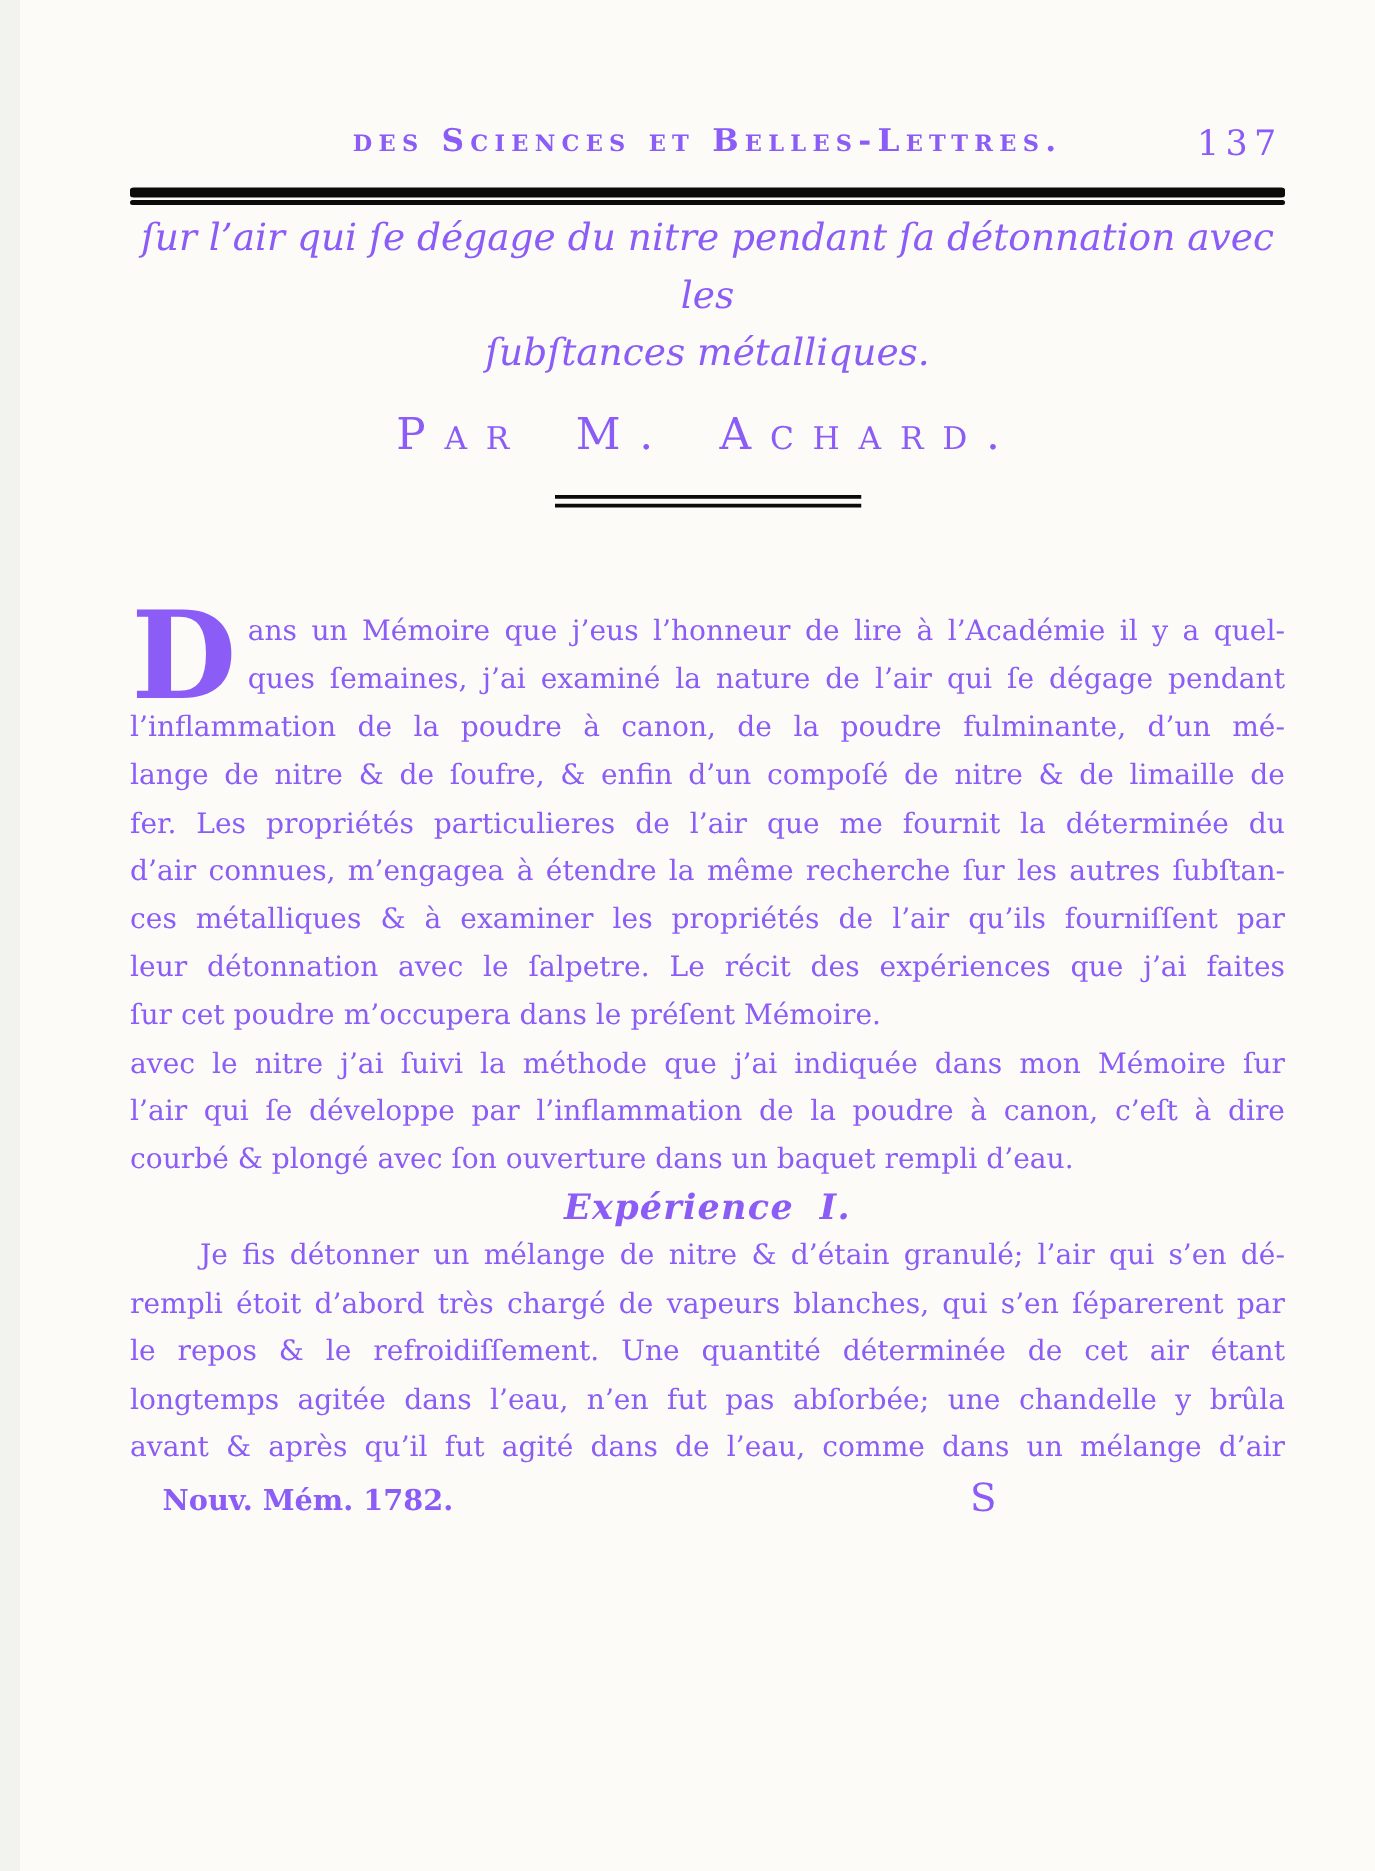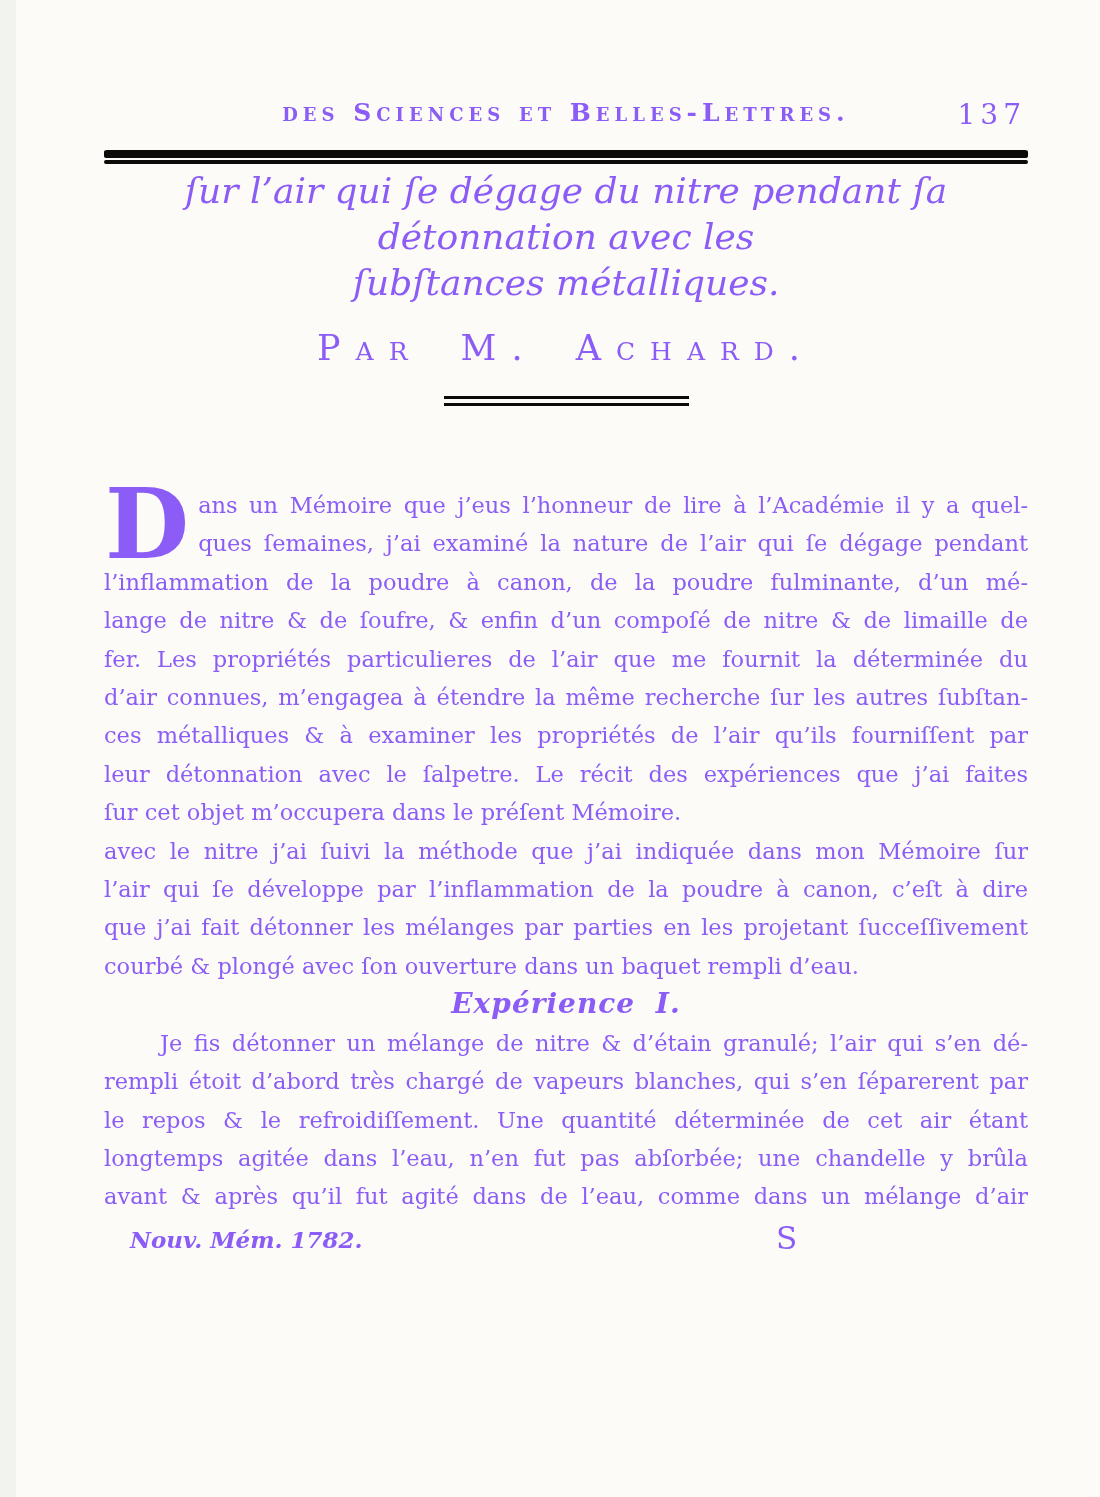--- a/index.html
+++ b/index.html
@@ -43,21 +43,21 @@
     margin: 42px 0 0 0;
     text-align: center;
     font-style: italic; font-weight: normal;
     font-size: 40px; line-height: 48px;
     letter-spacing: 17px;
   }
   .subtitle {
     margin-top: 4px;
     text-align: center;
     font-style: italic;
-    font-size: 36px; line-height: 46px;
+    font-size: 30px; line-height: 46px;
   }
   .byline {
     margin-top: 20px;
     text-align: center;
     font-variant: small-caps;
     font-size: 35px; line-height: 44px;
     letter-spacing: 15px;
     word-spacing: 12px;
   }
   .rule-short { width: 245px; margin: 26px auto 0 auto; }
@@ -94,21 +94,21 @@
     font-size: 28px;
     line-height: 38.4px;
     letter-spacing: 1px;
     word-spacing: 10px;
   }
 
   
   .footer { position: relative; height: 44px; margin-top: 8px; }
   .footer-note {
     position: absolute; left: 26px; top: 2px;
-    font-style: italic; font-weight: bold;
+    font-weight: bold;
     font-size: 23px;
   }
   .catchword {
     position: absolute; left: 672px; top: -4px;
     font-size: 31px;
   }
 </style>
 </head>
 <body>
 
@@ -145,27 +145,26 @@
       <div class="para">
         <span class="dropcap">D</span>
         <div class="line">ans un Mémoire que j’eus l’honneur de lire à l’Académie il y a quel-</div>
         <div class="line">ques ſemaines, j’ai examiné la nature de l’air qui ſe dégage pendant</div>
         <div class="line">l’inflammation de la poudre à canon, de la poudre fulminante, d’un mé-</div>
         <div class="line">lange de nitre &amp; de ſoufre, &amp; enfin d’un compoſé de nitre &amp; de limaille de</div>
         <div class="line">fer. Les propriétés particulieres de l’air que me fournit la déterminée du</div>
         <div class="line">d’air connues, m’engagea à étendre la même recherche ſur les autres ſubſtan-</div>
         <div class="line">ces métalliques &amp; à examiner les propriétés de l’air qu’ils fourniſſent par</div>
         <div class="line">leur détonnation avec le ſalpetre. Le récit des expériences que j’ai faites</div>
-        <div class="line end">ſur cet objet m’occupera dans le préſent Mémoire.</div>
+        <div class="line end">ſur cet poudre m’occupera dans le préſent Mémoire.</div>
       </div>
 
       <div class="para">
         <div class="line">avec le nitre j’ai ſuivi la méthode que j’ai indiquée dans mon Mémoire ſur</div>
         <div class="line">l’air qui ſe développe par l’inflammation de la poudre à canon, c’eſt à dire</div>
-        <div class="line">que j’ai fait détonner les mélanges par parties en les projetant ſucceſſivement</div>
         <div class="line end">courbé &amp; plongé avec ſon ouverture dans un baquet rempli d’eau.</div>
       </div>
 
       <div class="exp-heading">Expérience I.</div>
 
       <div class="para">
         <div class="line indent">Je fis détonner un mélange de nitre &amp; d’étain granulé; l’air qui s’en dé-</div>
         <div class="line">rempli étoit d’abord très chargé de vapeurs blanches, qui s’en ſéparerent par</div>
         <div class="line">le repos &amp; le refroidiſſement. Une quantité déterminée de cet air étant</div>
         <div class="line">longtemps agitée dans l’eau, n’en fut pas abſorbée; une chandelle y brûla</div>

